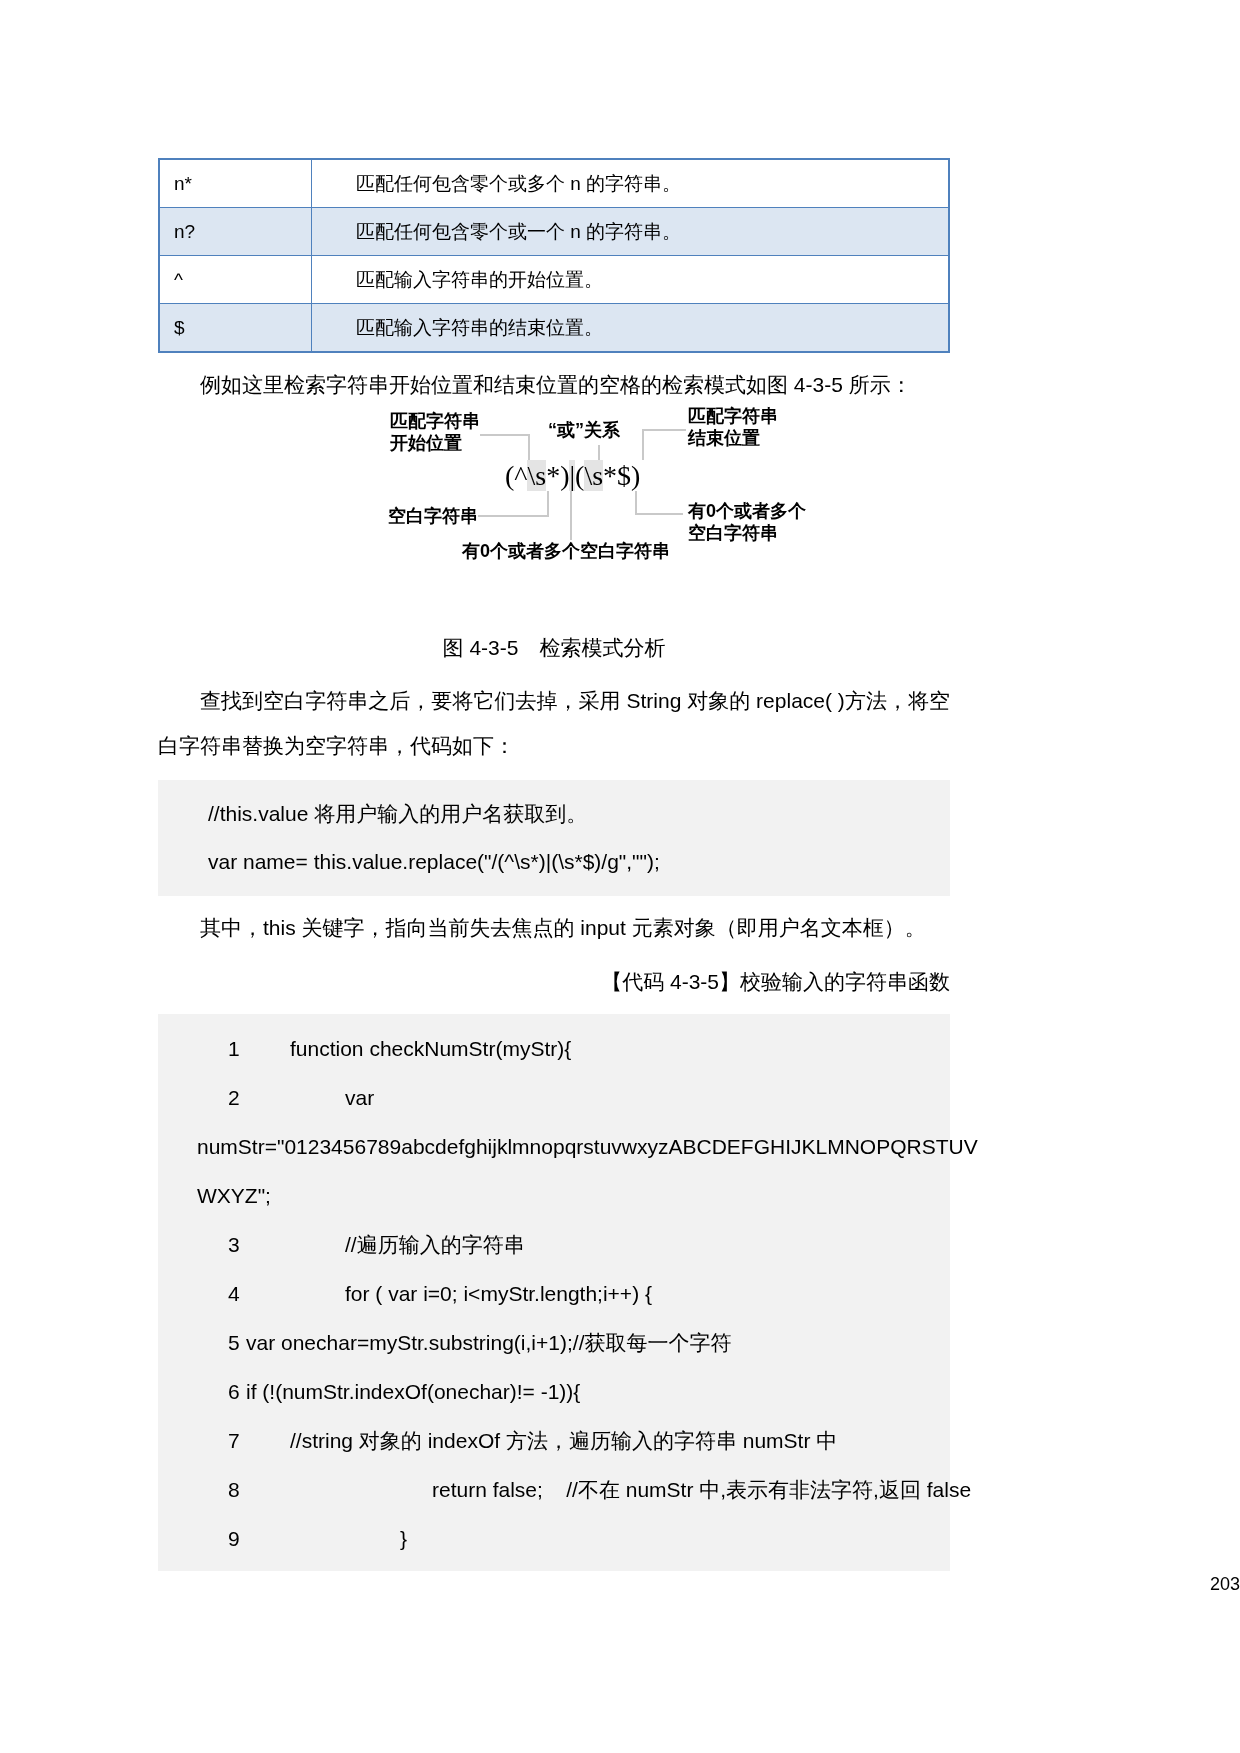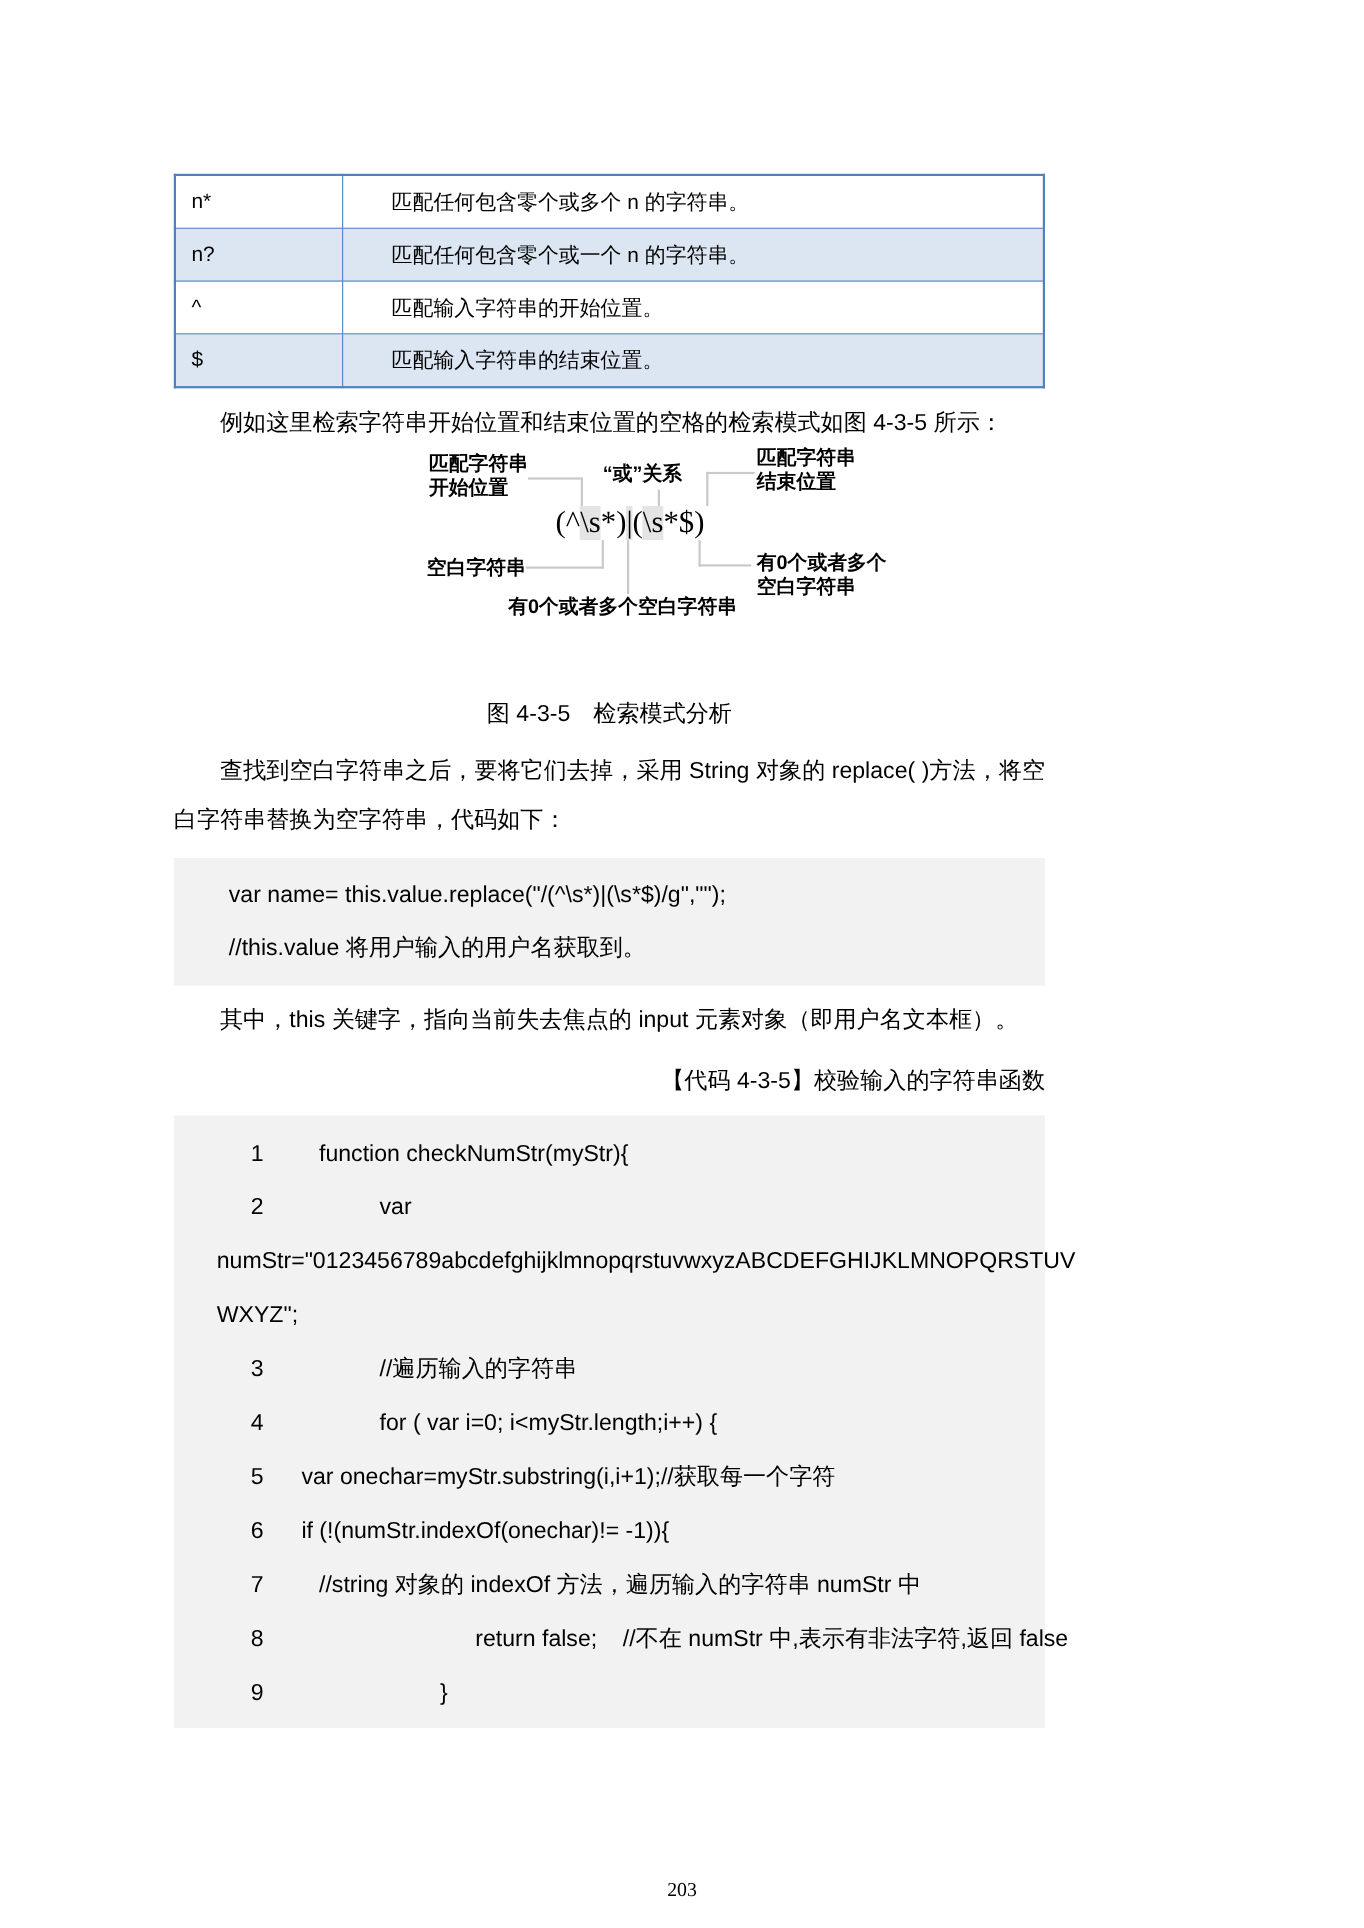--- a/index.html
+++ b/index.html
@@ -37,28 +37,28 @@
   
   .codeblock{background:#f2f2f2;margin-top:12px;width:792px;}
   .codeblock.cb1{padding:10px 0 10px 0;}
   .cb1 .c1line{margin-left:50px;font-size:21px;line-height:48px;white-space:pre;}
   .codeblock.cb2{margin-top:18px;padding:10px 0 8px 0;}
   .code2-line{position:relative;min-height:49px;font-size:21px;line-height:49px;}
   .code2-line .ln{position:absolute;left:70px;top:0;}
   .code2-line .ct{display:block;white-space:pre;}
   .ct-a{margin-left:132px;}  
   .ct-b{margin-left:187px;}  
-  .ct-c{margin-left:116px;}  
+  .ct-c{margin-left:88px;}  
   .ct-d{margin-left:274px;}  
   .ct-e{margin-left:242px;}  
   .ct-w{margin-left:39px;}   
 
   
-  .page-number{position:absolute;top:1708px;left:0;width:100%;text-align:center;
-               font-family:Liberation Serif, serif;font-size:18px;}
+  .page-number{position:absolute;top:1574px;left:0;width:100%;text-align:right;
+               font-family:Liberation Sans, sans-serif;font-size:18px;}
 </style>
 </head>
 <body>
 
 <div class="page">
   <div class="content">
 
     <table class="regex-table">
       <tbody>
         <tr>
@@ -112,22 +112,22 @@
         <div>有0个或者多个</div>
         <div>空白字符串</div>
       </div>
     </div>
 
     <div class="fig-caption">图 4-3-5　检索模式分析</div>
 
     <div class="para justify p-after">查找到空白字符串之后，要将它们去掉，采用 String 对象的 replace( )方法，将空白字符串替换为空字符串，代码如下：</div>
 
     <div class="codeblock cb1">
+      <div class="c1line">//this.value 将用户输入的用户名获取到。</div>
       <div class="c1line">var name= this.value.replace("/(^\s*)|(\s*$)/g","");</div>
-      <div class="c1line">//this.value 将用户输入的用户名获取到。</div>
     </div>
 
     <div class="para p-this">其中，this 关键字，指向当前失去焦点的 input 元素对象（即用户名文本框）。</div>
 
 
     <div class="code-heading">【代码 4-3-5】校验输入的字符串函数</div>
 
     <div class="codeblock cb2">
       <div class="code2-line">
         <span class="ln">1</span>

